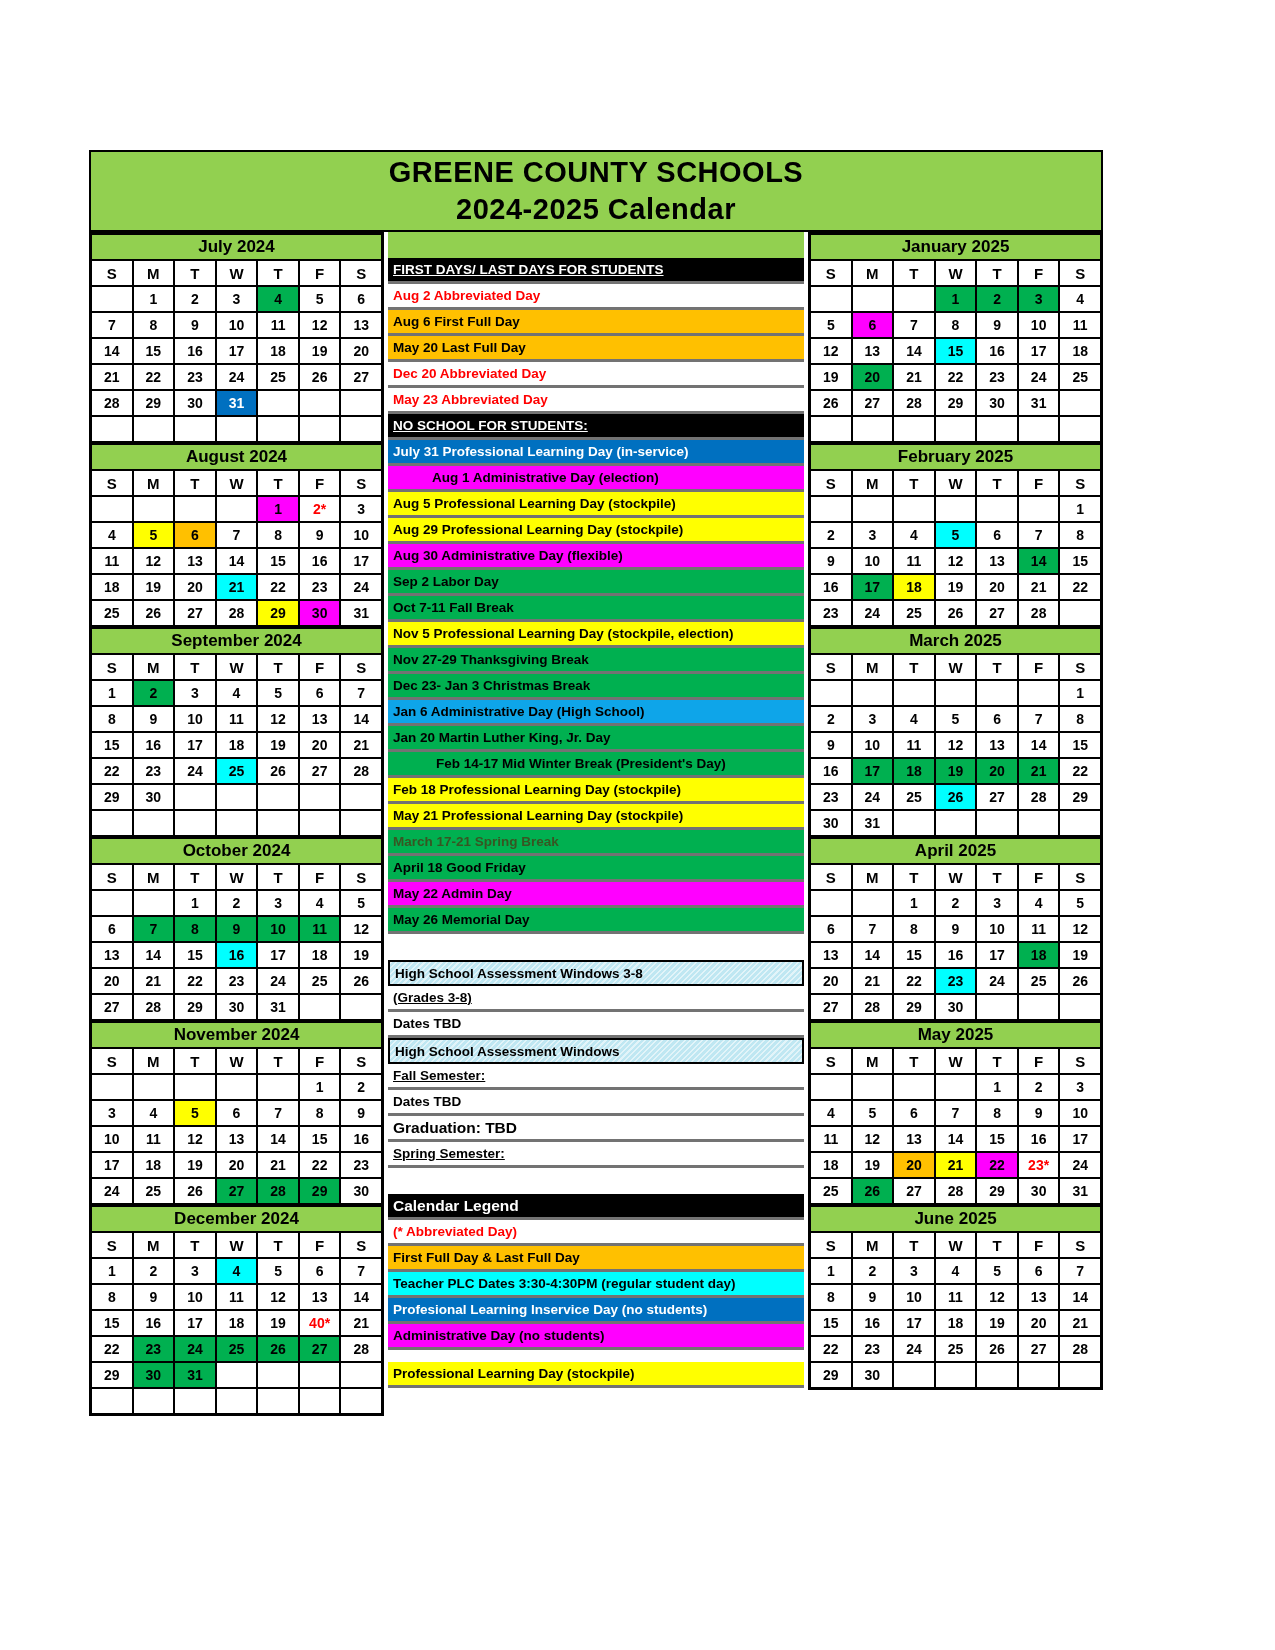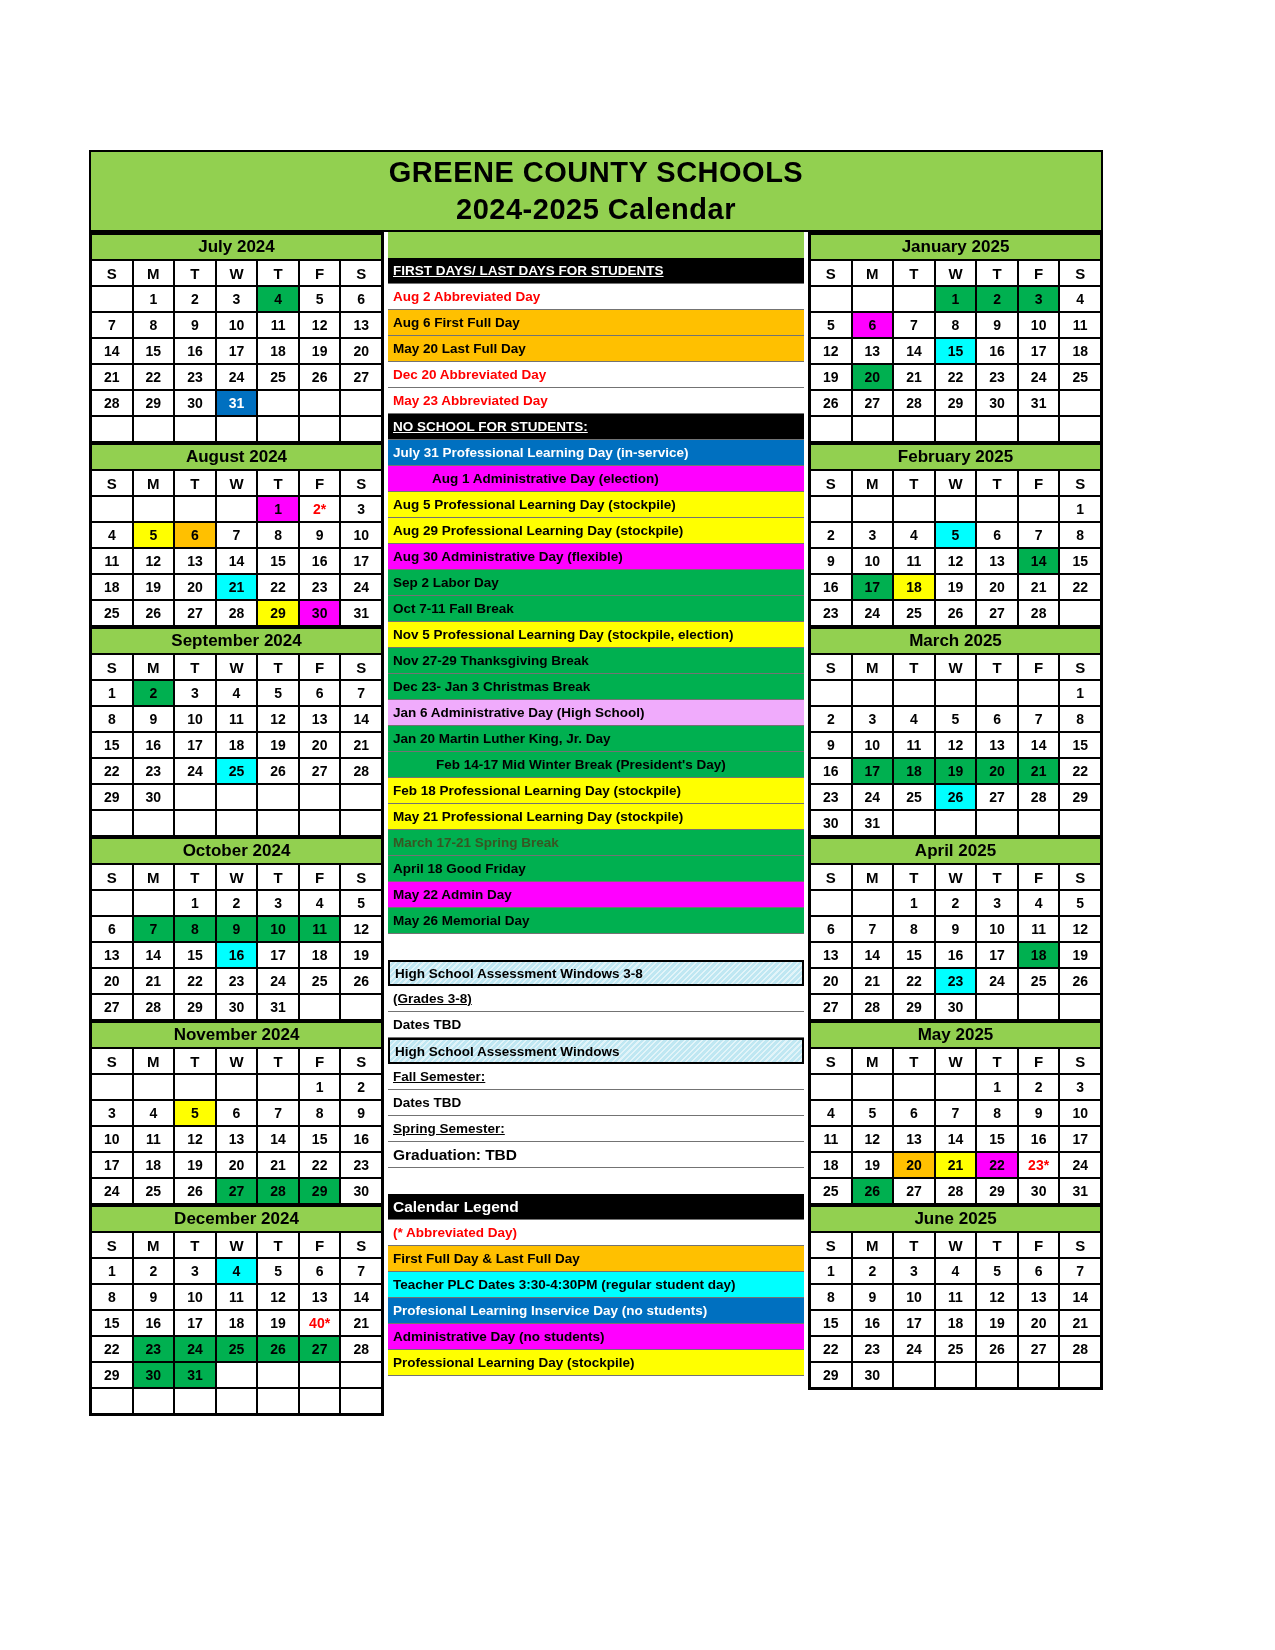--- a/index.html
+++ b/index.html
@@ -42,21 +42,21 @@
     font-weight:bold; font-size:14px;
     background:#fff;
   }
   .wd { font-size:15px; }
   .filler { height:26px; }
   .note {
     height:26px;
     display:flex; align-items:center;
     padding:0 5px;
     font-weight:bold; font-size:13.5px;
-    border-bottom:1px solid #737373;
+    border-bottom:3px solid #737373;
     background:#fff;
     white-space:nowrap; overflow:hidden;
   }
   .note.blank { border-bottom:none; background:transparent; }
   .note.u { text-decoration:underline; }
   .note.big { font-size:15.5px; }
   .note.box {
     border:2px solid #000;
     background-image:repeating-linear-gradient(135deg, rgba(255,255,255,0.55) 0 1.5px, rgba(255,255,255,0) 1.5px 4px);
   }
@@ -375,46 +375,46 @@
         <div class="note" style="background: rgb(0, 112, 192); color: rgb(255, 255, 255);">July 31  Professional Learning Day (in-service)</div>
         <div class="note" style="background: rgb(255, 0, 255); padding-left: 44px;">Aug 1  Administrative Day (election)</div>
         <div class="note" style="background: rgb(255, 255, 0);">Aug 5 Professional Learning Day (stockpile)</div>
         <div class="note" style="background: rgb(255, 255, 0);">Aug 29  Professional Learning Day (stockpile)</div>
         <div class="note" style="background: rgb(255, 0, 255);">Aug 30 Administrative Day (flexible)</div>
         <div class="note" style="background: rgb(0, 176, 80);">Sep 2 Labor Day</div>
         <div class="note" style="background: rgb(0, 176, 80);">Oct 7-11 Fall Break</div>
         <div class="note" style="background: rgb(255, 255, 0);">Nov 5 Professional Learning Day (stockpile, election)</div>
         <div class="note" style="background: rgb(0, 176, 80);">Nov  27-29 Thanksgiving Break</div>
         <div class="note" style="background: rgb(0, 176, 80);">Dec 23- Jan 3 Christmas Break</div>
-        <div class="note" style="background: #f0abfc;">Jan 6 Administrative Day (High School)</div>
+        <div class="note" style="background: #0ea5e9;">Jan 6 Administrative Day (High School)</div>
         <div class="note" style="background: rgb(0, 176, 80);">Jan 20 Martin Luther King, Jr. Day</div>
         <div class="note" style="background: rgb(0, 176, 80); padding-left: 48px;">Feb 14-17 Mid Winter Break (President's Day)</div>
         <div class="note" style="background: rgb(255, 255, 0);">Feb 18 Professional Learning Day (stockpile)</div>
         <div class="note" style="background: rgb(255, 255, 0);">May 21 Professional Learning Day (stockpile)</div>
         <div class="note" style="background: rgb(0, 176, 80); color: rgb(55, 86, 35);">March 17-21 Spring Break</div>
         <div class="note" style="background: rgb(0, 176, 80);">April 18 Good Friday</div>
         <div class="note" style="background: rgb(255, 0, 255);">May 22 Admin Day</div>
         <div class="note" style="background: rgb(0, 176, 80);">May 26 Memorial Day</div>
         <div class="note blank"></div>
         <div class="note box" style="background: repeating-linear-gradient(135deg, rgba(255, 255, 255, 0.55) 0px, rgba(255, 255, 255, 0.55) 1.5px, rgba(255, 255, 255, 0) 1.5px, rgba(255, 255, 255, 0) 4px) rgb(191, 231, 242);">High School Assessment Windows 3-8</div>
         <div class="note u">(Grades 3-8)</div>
         <div class="note">Dates TBD</div>
         <div class="note box" style="background: repeating-linear-gradient(135deg, rgba(255, 255, 255, 0.55) 0px, rgba(255, 255, 255, 0.55) 1.5px, rgba(255, 255, 255, 0) 1.5px, rgba(255, 255, 255, 0) 4px) rgb(191, 231, 242);">High School Assessment Windows</div>
         <div class="note u">Fall Semester:</div>
         <div class="note">Dates TBD</div>
+        <div class="note big">Graduation: TBD</div>
         <div class="note u">Spring Semester:</div>
-        <div class="note big">Graduation: TBD</div>
         <div class="note blank"></div>
         <div class="note big" style="background: rgb(0, 0, 0); color: rgb(255, 255, 255);">Calendar Legend</div>
         <div class="note" style="color: rgb(255, 0, 0);">(* Abbreviated Day)</div>
         <div class="note" style="background: rgb(255, 192, 0);">First Full Day &amp; Last Full Day</div>
         <div class="note" style="background: rgb(0, 255, 255);">Teacher PLC Dates 3:30-4:30PM (regular student day)</div>
         <div class="note" style="background: rgb(0, 112, 192); color: rgb(255, 255, 255);">Profesional Learning Inservice Day (no students)</div>
         <div class="note" style="background: rgb(255, 0, 255);">Administrative Day (no students)</div>
-        <div class="note" style="background: rgb(255, 255, 0);">Professional Learning Day (stockpile)</div>
+        <div class="note" style="background: rgb(255, 255, 0); margin-top: 12px;">Professional Learning Day (stockpile)</div>
       </div>
     <div class="cal-col" id="right-months">
         <div class="month">
           <div class="m-title" style="background: rgb(146, 208, 80);">January 2025</div>
           <div class="dc wd">S</div>
           <div class="dc wd">M</div>
           <div class="dc wd">T</div>
           <div class="dc wd">W</div>
           <div class="dc wd">T</div>
           <div class="dc wd">F</div>

